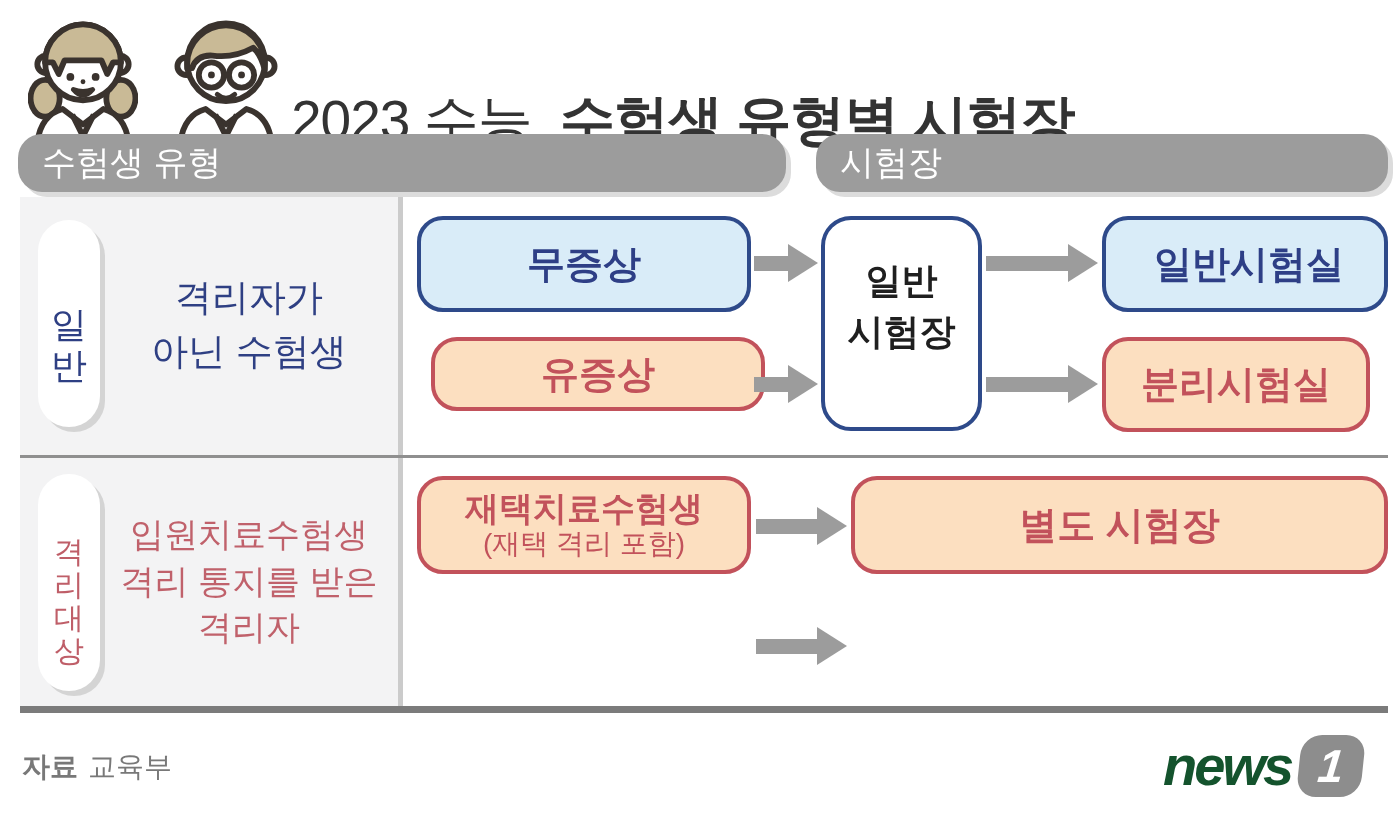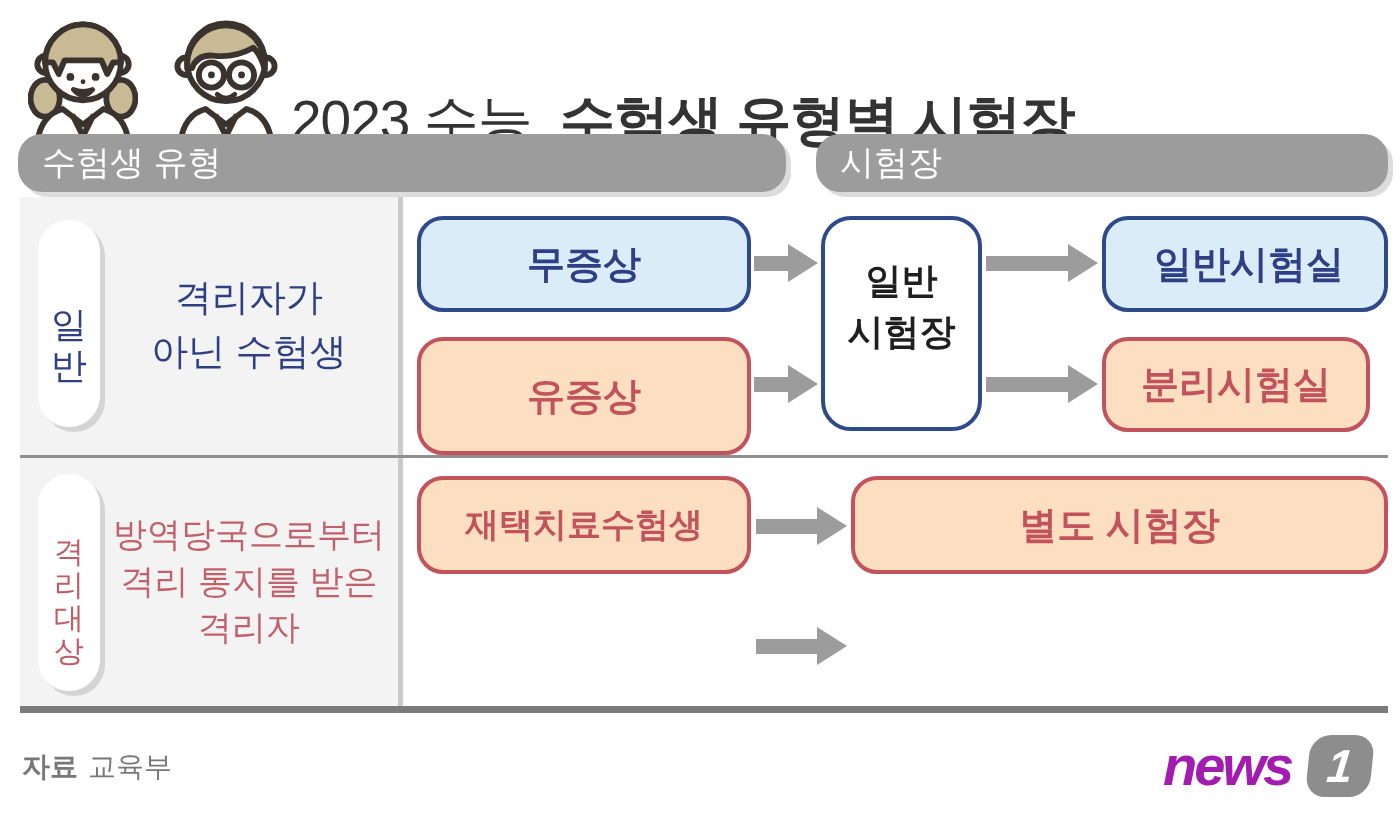--- a/index.html
+++ b/index.html
@@ -38,21 +38,21 @@
   #desc-quarantine { top:465px; height:232px; font-size:34px; line-height:1.38; color:#c0616b; font-weight:500; }
 
   
   .box { position:absolute; display:flex; flex-direction:column; align-items:center; justify-content:center;
          border:4px solid; border-radius:26px; text-align:center; font-weight:700; white-space:pre-line; }
   .box.blue   { background:#d9ecf8; border-color:#2e4a8a; color:#2e3f86; }
   .box.orange { background:#fcdfc0; border-color:#c2525b; color:#c2525b; }
   .box.plain  { background:#ffffff; border-color:#2e4a8a; color:#1f1f1f; }
 
   #box-asymptomatic { left:417px; top:216px; width:334px; height:96px;  font-size:38px;justify-content:center; }
-  #box-symptomatic  { left:417px; top:337px; width:334px; height:118px;  font-size:38px; }
+  #box-symptomatic  { left:431px; top:337px; width:334px; height:74px;  font-size:38px; }
   #box-hub          { left:821px; top:216px; width:161px; height:215px; font-size:36px; line-height:1.4; padding-bottom:34px; border-radius:30px; }
   #box-general-room { left:1102px; top:216px; width:286px; height:96px; font-size:38px;padding-left:8px; }
   #box-separate-room{ left:1102px; top:337px; width:268px; height:95px; font-size:38px; }
 
   #box-home-treatment     { left:417px; top:476px; width:334px; height:98px; }
   #box-home-treatment .main { font-size:34px; line-height:1.1; }
   #box-home-treatment .sub  { font-size:28px; font-weight:400; line-height:1.15; }
   #box-hospital-treatment { left:417px; top:597px; width:334px; height:96px; font-size:34px; }
   #box-separate-site      { left:851px; top:476px; width:537px; height:98px; font-size:38px; }
   #box-hospital-site      { left:851px; top:597px; width:537px; height:96px; font-size:38px; }
@@ -66,21 +66,21 @@
   #arrow-a2 { left:754px; top:365px; width:64px; }
   #arrow-b1 { left:986px; top:244px; width:112px; }
   #arrow-b2 { left:986px; top:365px; width:112px; }
   #arrow-c1 { left:756px; top:507px; width:91px; }
   #arrow-c2 { left:756px; top:627px; width:91px; }
 
   
   #source { position:absolute; left:22px; top:748px; font-size:28px; color:#787878; }
   #source .lbl { font-weight:700; margin-right:10px;text-align:right; }
   #logo { position:absolute; left:1163px; top:733px; display:flex; align-items:center; }
-  #logo .word { font-size:56px; font-weight:700; font-style:italic; color:#a21caf; letter-spacing:-3px; margin-right:17px; }
+  #logo .word { font-size:56px; font-weight:700; font-style:italic; color:#14532d; letter-spacing:-3px; margin-right:8px; }
   #logo .one-badge { width:64px; height:62px; background:#8d8d8d; border-radius:20px; transform:skewX(-6deg);
                      display:flex; align-items:center; justify-content:center; }
   #logo .one-badge span { color:#ffffff; font-size:46px; font-weight:700; font-style:italic; }
 </style>
 </head>
 <body>
 
 <div id="page">
 
   <div class="char-icon" style="left:28px; top:6px; width:110px; height:136px;">
@@ -171,26 +171,27 @@
   <div class="box blue" id="box-general-room">
     <span>일반시험실</span>
   </div>
   <div class="box orange" id="box-separate-room">
     <span>분리시험실</span>
   </div>
 
   <div class="cat-pill" id="cat-quarantine">
     <span class="cat-text">격리대상</span>
   </div>
-  <div class="desc" id="desc-quarantine">방역당국으로부터
+  <div class="desc" id="desc-quarantine">입원치료수험생
 격리 통지를 받은
 격리자</div>
 
   <div class="box orange" id="box-home-treatment">
     <span class="main">재택치료수험생</span>
+    <span class="sub">(재택 격리 포함)</span>
   </div>
 
   <div class="arrow" id="arrow-c1">
       <div class="shaft"></div>
       <div class="head"></div>
     </div>
   <div class="arrow" id="arrow-c2">
       <div class="shaft"></div>
       <div class="head"></div>
     </div>

